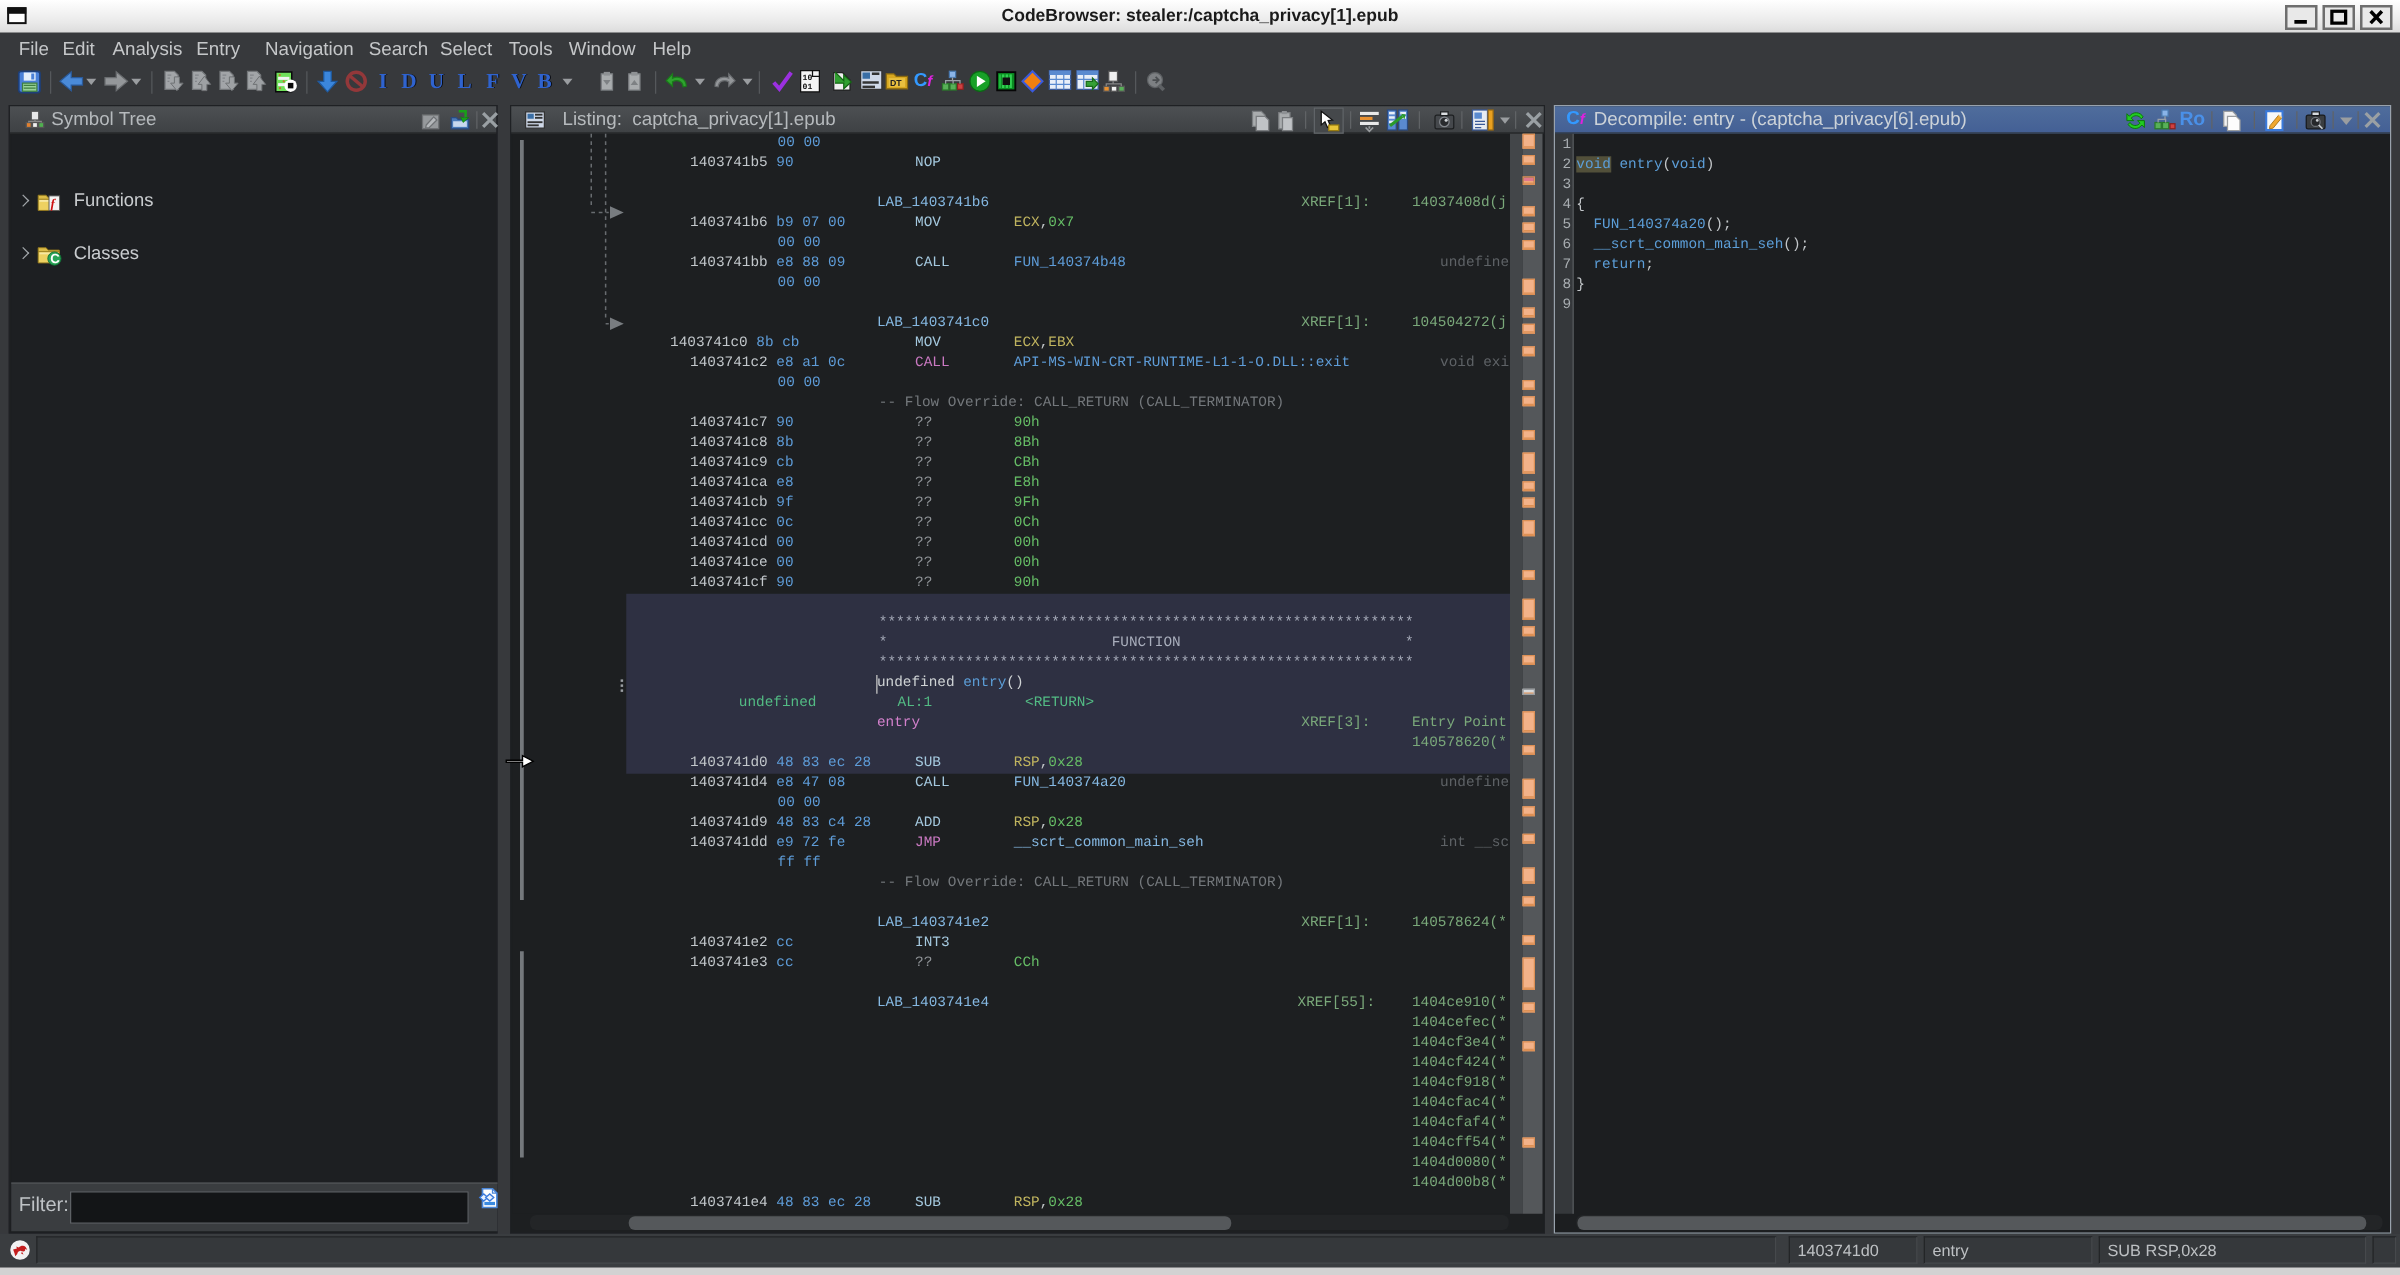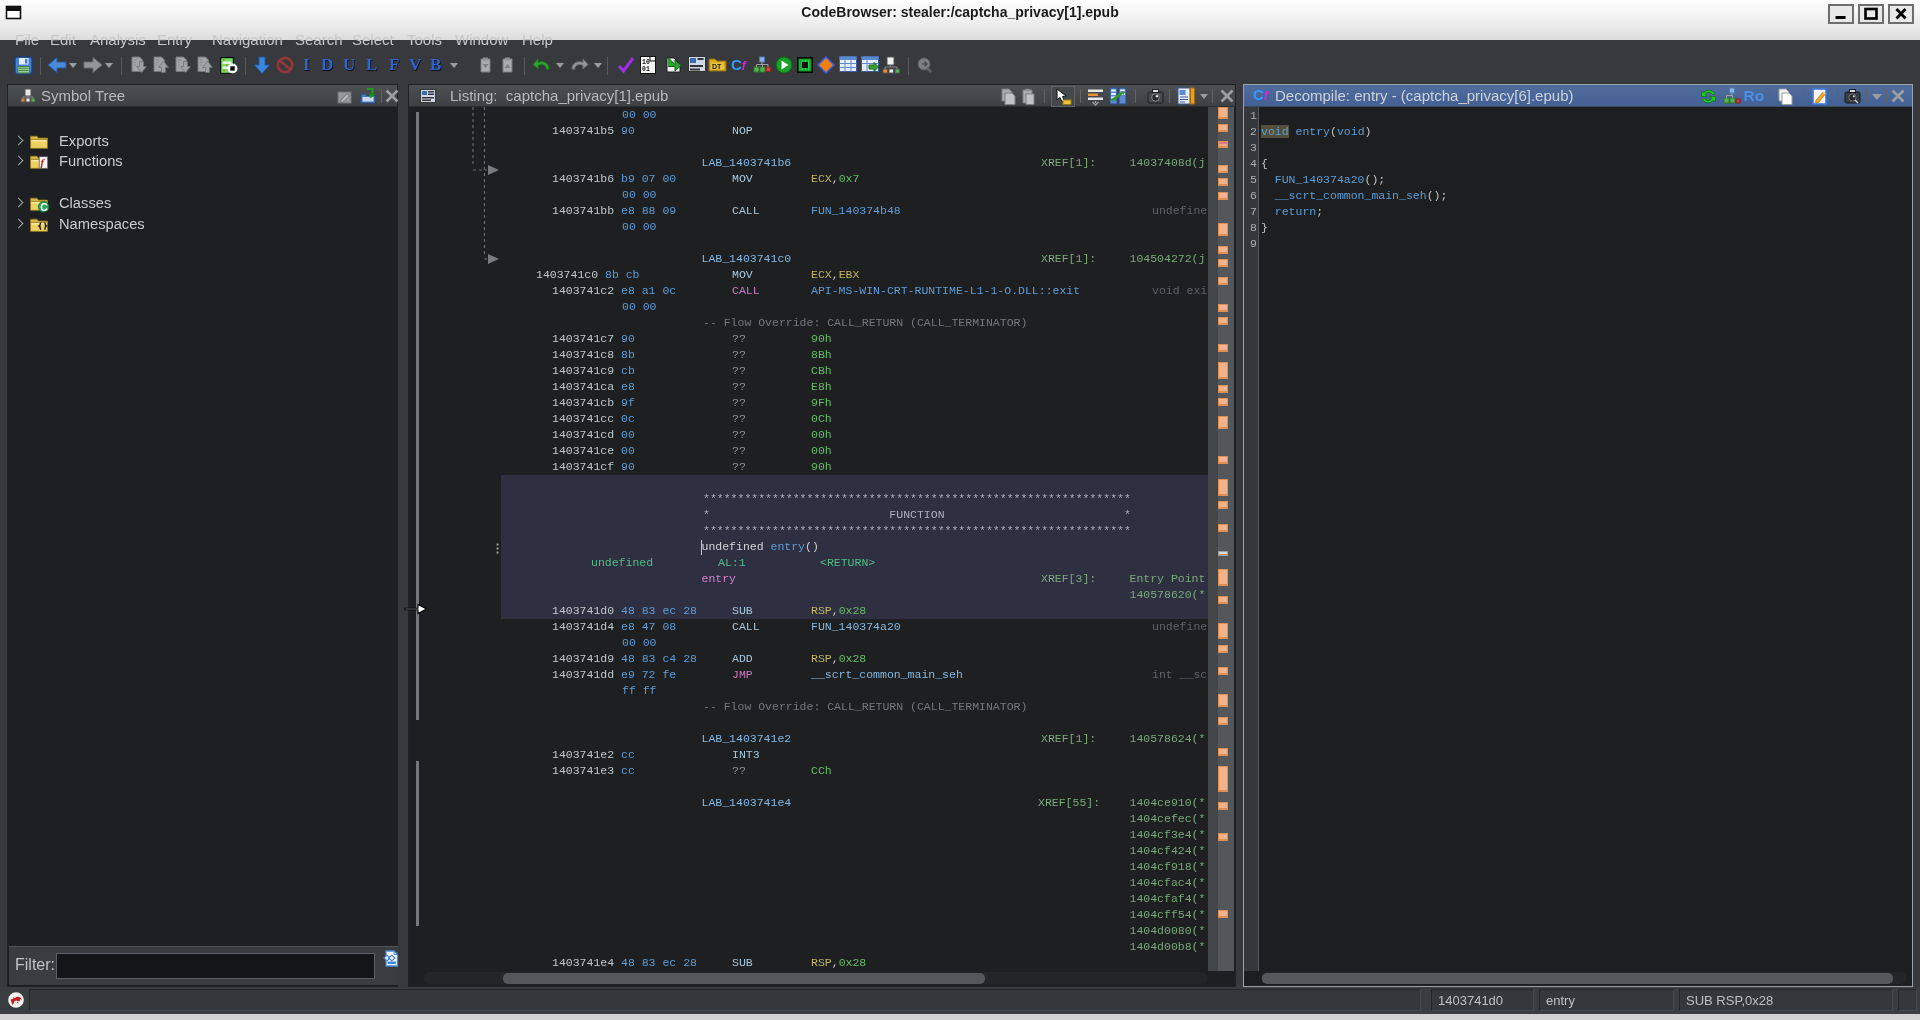--- a/index.html
+++ b/index.html
@@ -1,20 +1,20 @@
 <!DOCTYPE html>
 <html><head><meta charset="utf-8">
 <style>
 *{margin:0;padding:0;box-sizing:border-box}
 html,body{width:1920px;height:1020px;overflow:hidden;background:#37393c;
   font-family:"Liberation Sans",sans-serif}
 #page{position:relative;width:1920px;height:1020px;background:#37393c}
 .abs{position:absolute}
 
-#title{position:absolute;left:0;top:0;width:1920px;height:40px;
+#title{position:absolute;left:0;top:0;width:1920px;height:26px;
   background:linear-gradient(#ffffff,#e9e9e9 70%,#dcdcdc);color:#1a1a1a;
   font-weight:bold;font-size:14px;text-align:center;line-height:25px}
 #title .wbtn{position:absolute;top:4px;width:26px;height:20px;background:#e9e9e9;
   border:2px solid #6e6e6e;color:#000}
 
 #menubar{position:absolute;left:0;top:28px;width:1920px;height:22px;color:#c5c7c9;font-size:15px}
 #menubar span{position:absolute;top:3px}
 
 #toolbar{position:absolute;left:0;top:0;width:0;height:0}
 .tsep{position:absolute;top:57px;width:1px;height:18px;background:#55585b}
@@ -306,29 +306,20 @@
     <svg style="left:374px;top:3px" width="16" height="17" viewBox="0 0 16 17">
           <path d="M3 1 H11 L14.5 4.5 V16 H3 Z" fill="#fdfdfd" stroke="#4a86d8" stroke-width="1.3"></path>
 <path d="M11 1 V4.5 H14.5" fill="none" stroke="#4a86d8"></path>
           <rect x="4.5" y="11.5" width="8.5" height="2.6" fill="#3a8ae0"></rect>
 <path d="M0.8 8 L4 5.2 L7.2 8 L4 10.8 Z" fill="#e8f1fc" stroke="#3a7adc" stroke-width="1.1"></path>
 <path d="M5.6 8 L8.8 5.2 L12 8 L8.8 10.8 Z" fill="#e8f1fc" stroke="#3a7adc" stroke-width="1.1"></path>
         </svg>
   </div>
 </div>
 
-<div class="trow" style="top:131px;left:0;width:398px">
-      <div class="chev" style="left:15px;top:6px"></div>
-      <svg style="left:30px;top:2.5px" width="18" height="16" viewBox="0 0 17 15">
-        <path d="M0.5 4.5 V2 H6.5 L8 3.8 H16.5 V5.5 H0.7 Z" fill="#dcbc48" stroke="#93781c" stroke-width="0.7"></path>
-<path d="M0.5 13.5 L0.5 5 H16.5 L16.5 13.5 Z" fill="#eed161" stroke="#93781c" stroke-width="0.7"></path>
-<path d="M1.5 6.3 H15.5" stroke="#f8e8a2" stroke-width="1.4"></path>
-      </svg>
-      <span style="position:absolute;left:59px">Exports</span>
-    </div>
 <div class="trow" style="top:151px;left:0;width:398px">
       <div class="chev" style="left:15px;top:6px"></div>
       <svg style="left:30px;top:2.5px" width="18" height="16" viewBox="0 0 17 15">
         <path d="M0.5 4.5 V2 H6.5 L8 3.8 H16.5 V5.5 H0.7 Z" fill="#dcbc48" stroke="#93781c" stroke-width="0.7"></path>
 <path d="M0.5 13.5 L0.5 5 H16.5 L16.5 13.5 Z" fill="#eed161" stroke="#93781c" stroke-width="0.7"></path>
 <path d="M1.5 6.3 H15.5" stroke="#f8e8a2" stroke-width="1.4"></path>
         <rect x="8.7" y="2.5" width="8" height="11" fill="#f4f4f4" stroke="#555" stroke-width="0.7"></rect>
         <text x="9.8" y="11.5" font-size="10" font-style="italic" font-weight="bold" fill="#cc1111" font-family="Liberation Serif">f</text>
       </svg>
       <span style="position:absolute;left:59px">Functions</span>
@@ -336,30 +327,20 @@
 <div class="trow" style="top:193px;left:0;width:398px">
       <div class="chev" style="left:15px;top:6px"></div>
       <svg style="left:30px;top:2.5px" width="18" height="16" viewBox="0 0 17 15">
         <path d="M0.5 4.5 V2 H6.5 L8 3.8 H16.5 V5.5 H0.7 Z" fill="#dcbc48" stroke="#93781c" stroke-width="0.7"></path>
 <path d="M0.5 13.5 L0.5 5 H16.5 L16.5 13.5 Z" fill="#eed161" stroke="#93781c" stroke-width="0.7"></path>
 <path d="M1.5 6.3 H15.5" stroke="#f8e8a2" stroke-width="1.4"></path>
         <circle cx="12.8" cy="10.2" r="5" fill="#2aa558" stroke="#0f6e34" stroke-width="0.7"></circle>
         <text x="9.7" y="13.8" font-size="10" font-weight="bold" fill="#fff" font-family="Liberation Sans">C</text>
       </svg>
       <span style="position:absolute;left:59px">Classes</span>
-    </div>
-<div class="trow" style="top:214px;left:0;width:398px">
-      <div class="chev" style="left:15px;top:6px"></div>
-      <svg style="left:30px;top:2.5px" width="18" height="16" viewBox="0 0 17 15">
-        <path d="M0.5 4.5 V2 H6.5 L8 3.8 H16.5 V5.5 H0.7 Z" fill="#dcbc48" stroke="#93781c" stroke-width="0.7"></path>
-<path d="M0.5 13.5 L0.5 5 H16.5 L16.5 13.5 Z" fill="#eed161" stroke="#93781c" stroke-width="0.7"></path>
-<path d="M1.5 6.3 H15.5" stroke="#f8e8a2" stroke-width="1.4"></path>
-        <path d="M10.5 5.5 C9 5.5 10 8 8.8 8.5 C10 9 9 11.5 10.5 11.5 M13.5 5.5 C15 5.5 14 8 15.2 8.5 C14 9 15 11.5 13.5 11.5" fill="none" stroke="#15171a" stroke-width="1.4"></path>
-      </svg>
-      <span style="position:absolute;left:59px">Namespaces</span>
     </div>
 
 <div class="panel" id="listing" style="left:408px;width:828px">
   <div class="phead">
     <svg style="left:11px;top:4px" width="16" height="14" viewBox="0 0 16 14">
       <rect x="0.5" y="0.5" width="15" height="13" fill="#cfd8e8" stroke="#333"></rect>
       <rect x="2" y="2" width="5" height="4" fill="#3a6ea5"></rect>
       <rect x="8" y="2" width="6" height="1.5" fill="#333"></rect>
       <rect x="8" y="4.5" width="6" height="1.5" fill="#333"></rect>
       <rect x="2" y="8" width="12" height="1.5" fill="#333"></rect>

